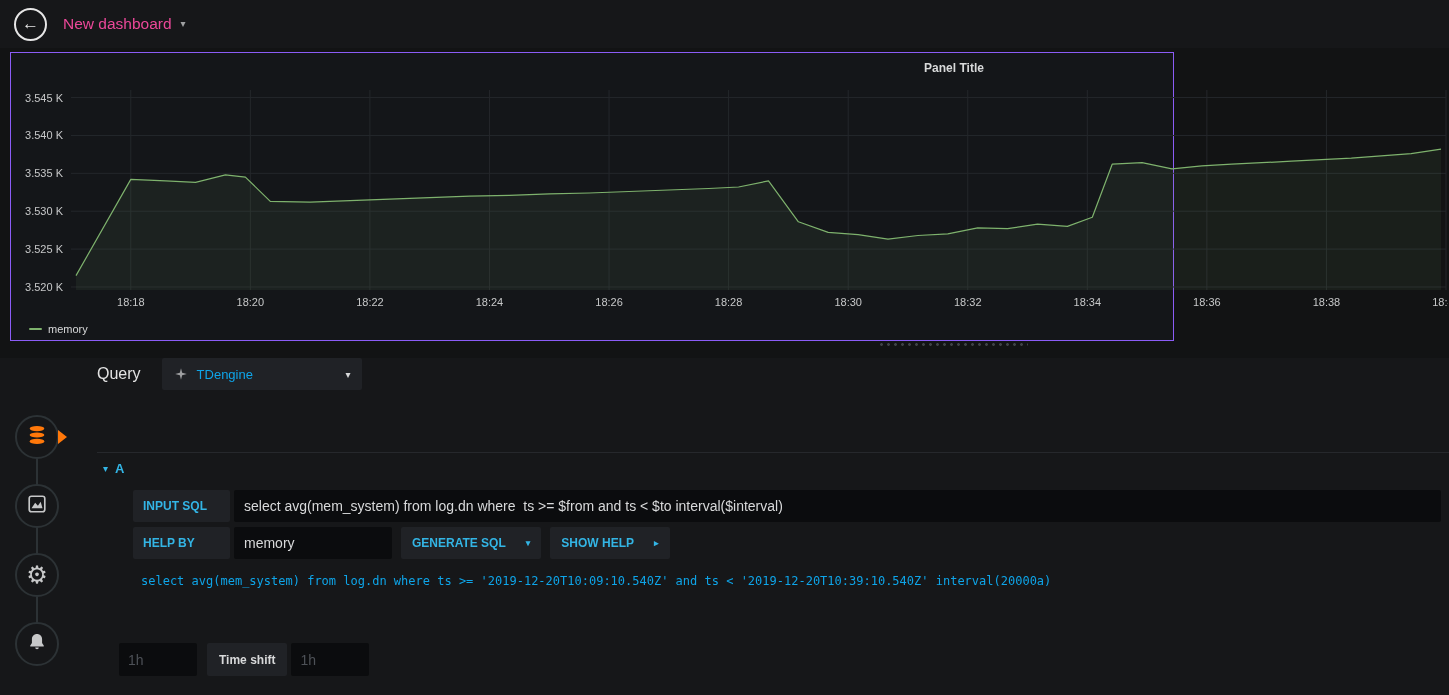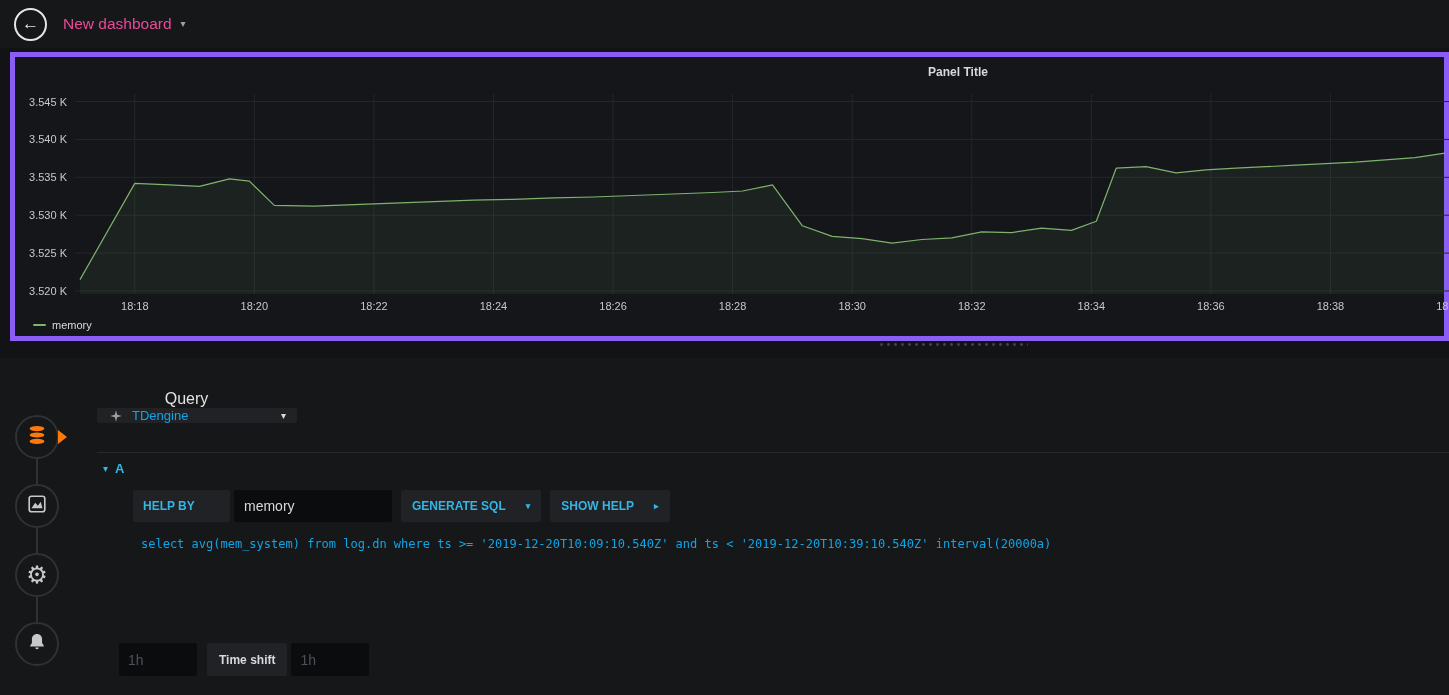--- a/index.html
+++ b/index.html
@@ -11,22 +11,22 @@
   
   .topbar{position:absolute;top:0;left:0;right:0;height:48px;background:#161719;
           display:flex;align-items:center;padding-left:14px;gap:16px;box-sizing:border-box;}
   .back-btn{width:33px;height:33px;border:2px solid #e6e6e6;border-radius:50%;
             display:flex;align-items:center;justify-content:center;color:#e6e6e6;
             font-size:17px;cursor:pointer;box-sizing:border-box;flex-shrink:0;}
   .dash-title-wrap{display:flex;align-items:center;gap:9px;cursor:pointer;}
   .dash-title{font-size:15.5px;font-weight:500;color:#ec4899;}
   .caret{font-size:10px;color:#9fa0a2;line-height:1;}
   
-  .panel{position:absolute;left:10px;top:52px;width:1439px;height:289px;
-         background:#141619;border:5px solid #8b5cf6;box-sizing:border-box;}
+  .panel{position:absolute;left:10px;top:52px;width:1164px;height:289px;
+         background:#141619;border:1px solid #8b5cf6;box-sizing:border-box;}
   .panel-title{position:absolute;top:8px;left:943px;transform:translateX(-50%);
                font-size:12px;font-weight:700;color:#d8d9da;cursor:pointer;white-space:nowrap;}
   #chart-svg{position:absolute;left:0;top:0;width:1437px;height:287px;}
   .legend{position:absolute;left:18px;bottom:5px;display:flex;align-items:center;gap:6px;
           font-size:11px;color:#d8d9da;cursor:pointer;}
   .legend-swatch{width:13px;height:2px;background:#7eb26d;border-radius:1px;}
   
   .scroll-handle{position:absolute;left:878px;top:342px;width:150px;height:5px;cursor:grab;
                  background-image:radial-gradient(circle,#3f4246 1.3px,transparent 1.5px);
                  background-size:7px 5px;background-position:left center;background-repeat:repeat-x;}
@@ -35,21 +35,21 @@
   .side-tabs{position:absolute;left:0;top:0;width:80px;height:100%;}
   .tab-line{position:absolute;left:36px;top:79px;width:2px;height:207px;background:#2c3235;}
   .tab{position:absolute;left:15px;width:44px;height:44px;border-radius:50%;
        background:#161719;border:2px solid #2c3235;box-sizing:border-box;
        display:flex;align-items:center;justify-content:center;color:#c7c8c9;cursor:pointer;}
   .tab.active{color:#ff780a;}
   .tab.active::after{content:'';position:absolute;right:-17px;top:50%;transform:translateY(-50%);
        border:7px solid transparent;border-left:9px solid #ff780a;}
   .gear-glyph{font-size:24px;line-height:1;font-family:"DejaVu Sans",sans-serif;}
   .editor-main{position:absolute;left:80px;top:0;right:0;height:100%;}
-  .query-header{position:absolute;left:17px;top:32px;height:32px;display:flex;align-items:center;flex-direction:column;}
+  .query-header{position:absolute;left:17px;top:0;height:32px;display:flex;align-items:center;}
   .query-title{font-size:16px;font-weight:500;color:#e3e3e3;margin-right:21px;}
   .ds-picker{height:32px;width:200px;background:#202226;border-radius:2px;position:relative;
              display:flex;align-items:center;padding:0 12px;gap:9px;cursor:pointer;box-sizing:border-box;}
   .ds-icon{color:#9fa0a2;display:flex;align-items:center;}
   .ds-name{font-size:13px;color:#0ea5e9;}
   .ds-caret{position:absolute;right:11px;color:#d8d9da;font-size:10px;}
   .a-row{position:absolute;left:17px;right:0;top:94px;height:32px;border-top:1px solid #26282c;
          display:flex;align-items:center;gap:7px;padding-left:6px;cursor:pointer;box-sizing:border-box;}
   .a-caret{color:#33b5e5;font-size:10px;}
   .a-ref{color:#33b5e5;font-size:13px;font-weight:700;}
@@ -194,20 +194,24 @@
         <span class="ds-caret">▾</span>
       </div>
     </div>
 
     <div class="a-row">
       <span class="a-caret">▾</span>
       <span class="a-ref">A</span>
     </div>
 
     <div class="forms">
+      <div class="form-row">
+        <div class="form-label">INPUT SQL</div>
+        <input class="form-input input-sql" type="text" value="select avg(mem_system) from log.dn where  ts &gt;= $from and ts &lt; $to interval($interval)" style="">
+      </div>
 
       <div class="form-row">
         <div class="form-label">HELP BY</div>
         <input class="form-input alias-input" type="text" value="memory" style="">
         <button class="inline-btn">
           <span>GENERATE SQL</span>
           <span class="btn-caret">▾</span>
         </button>
         <button class="inline-btn">
           <span>SHOW HELP</span>

